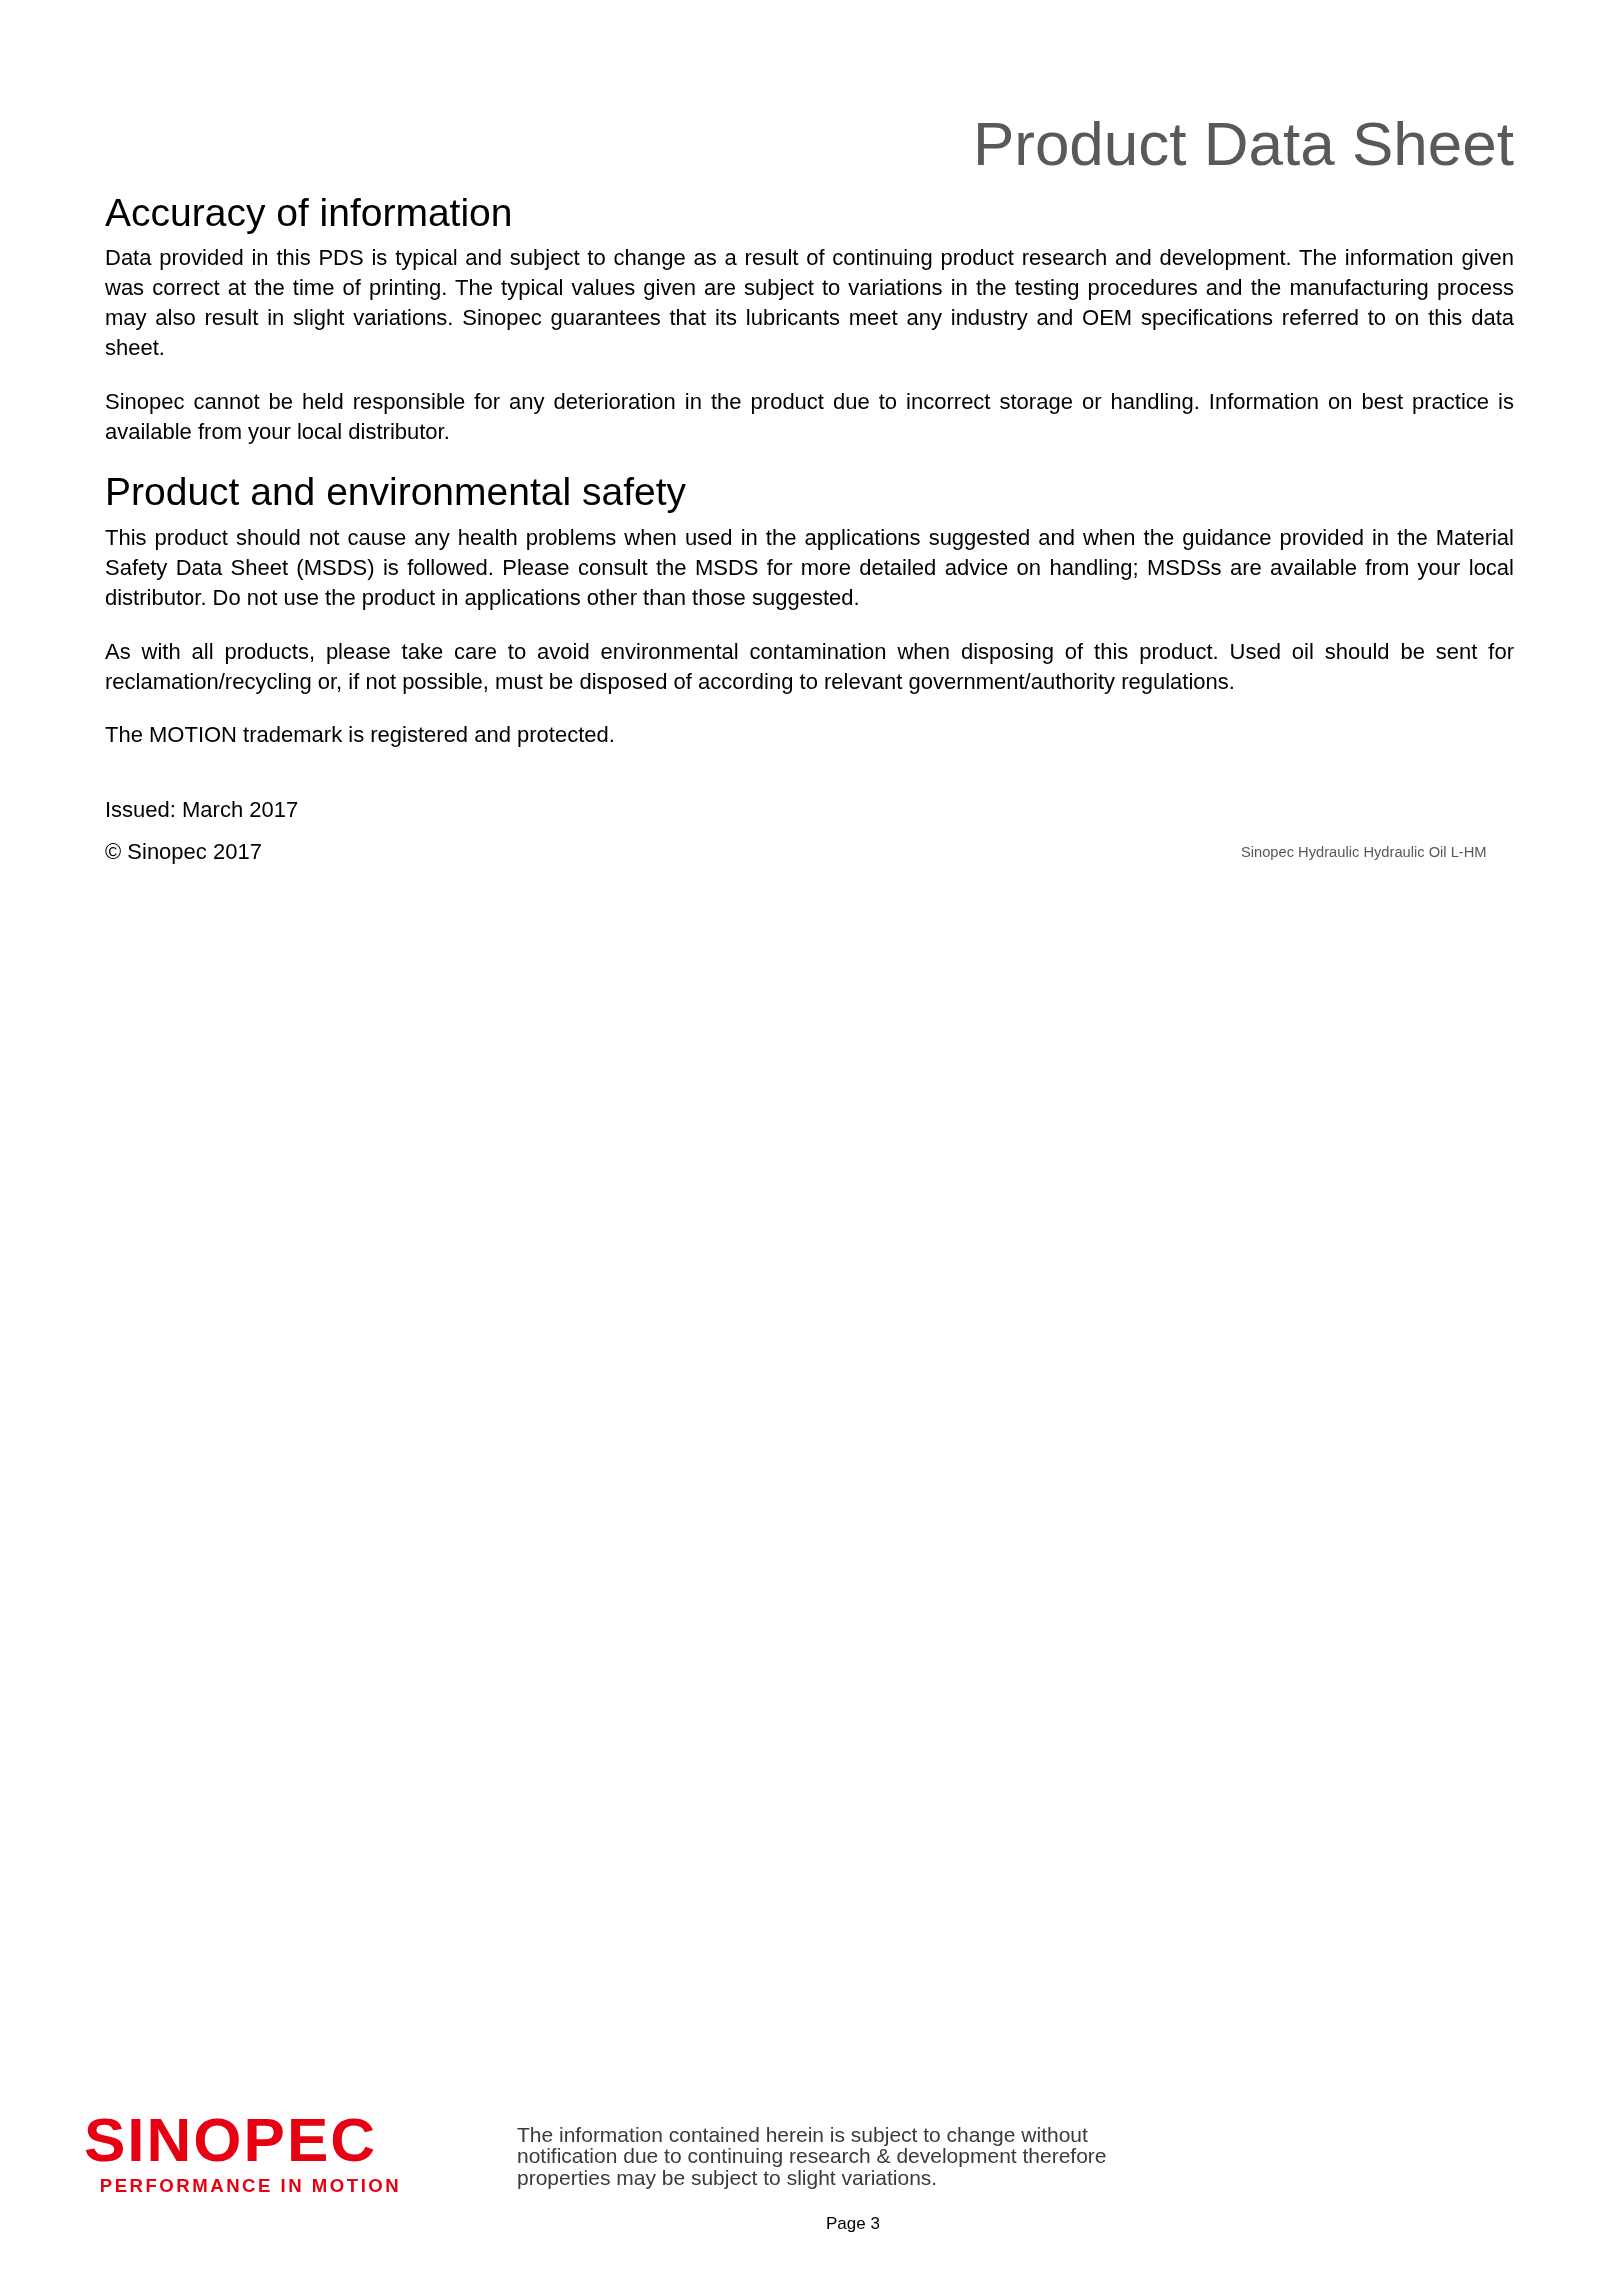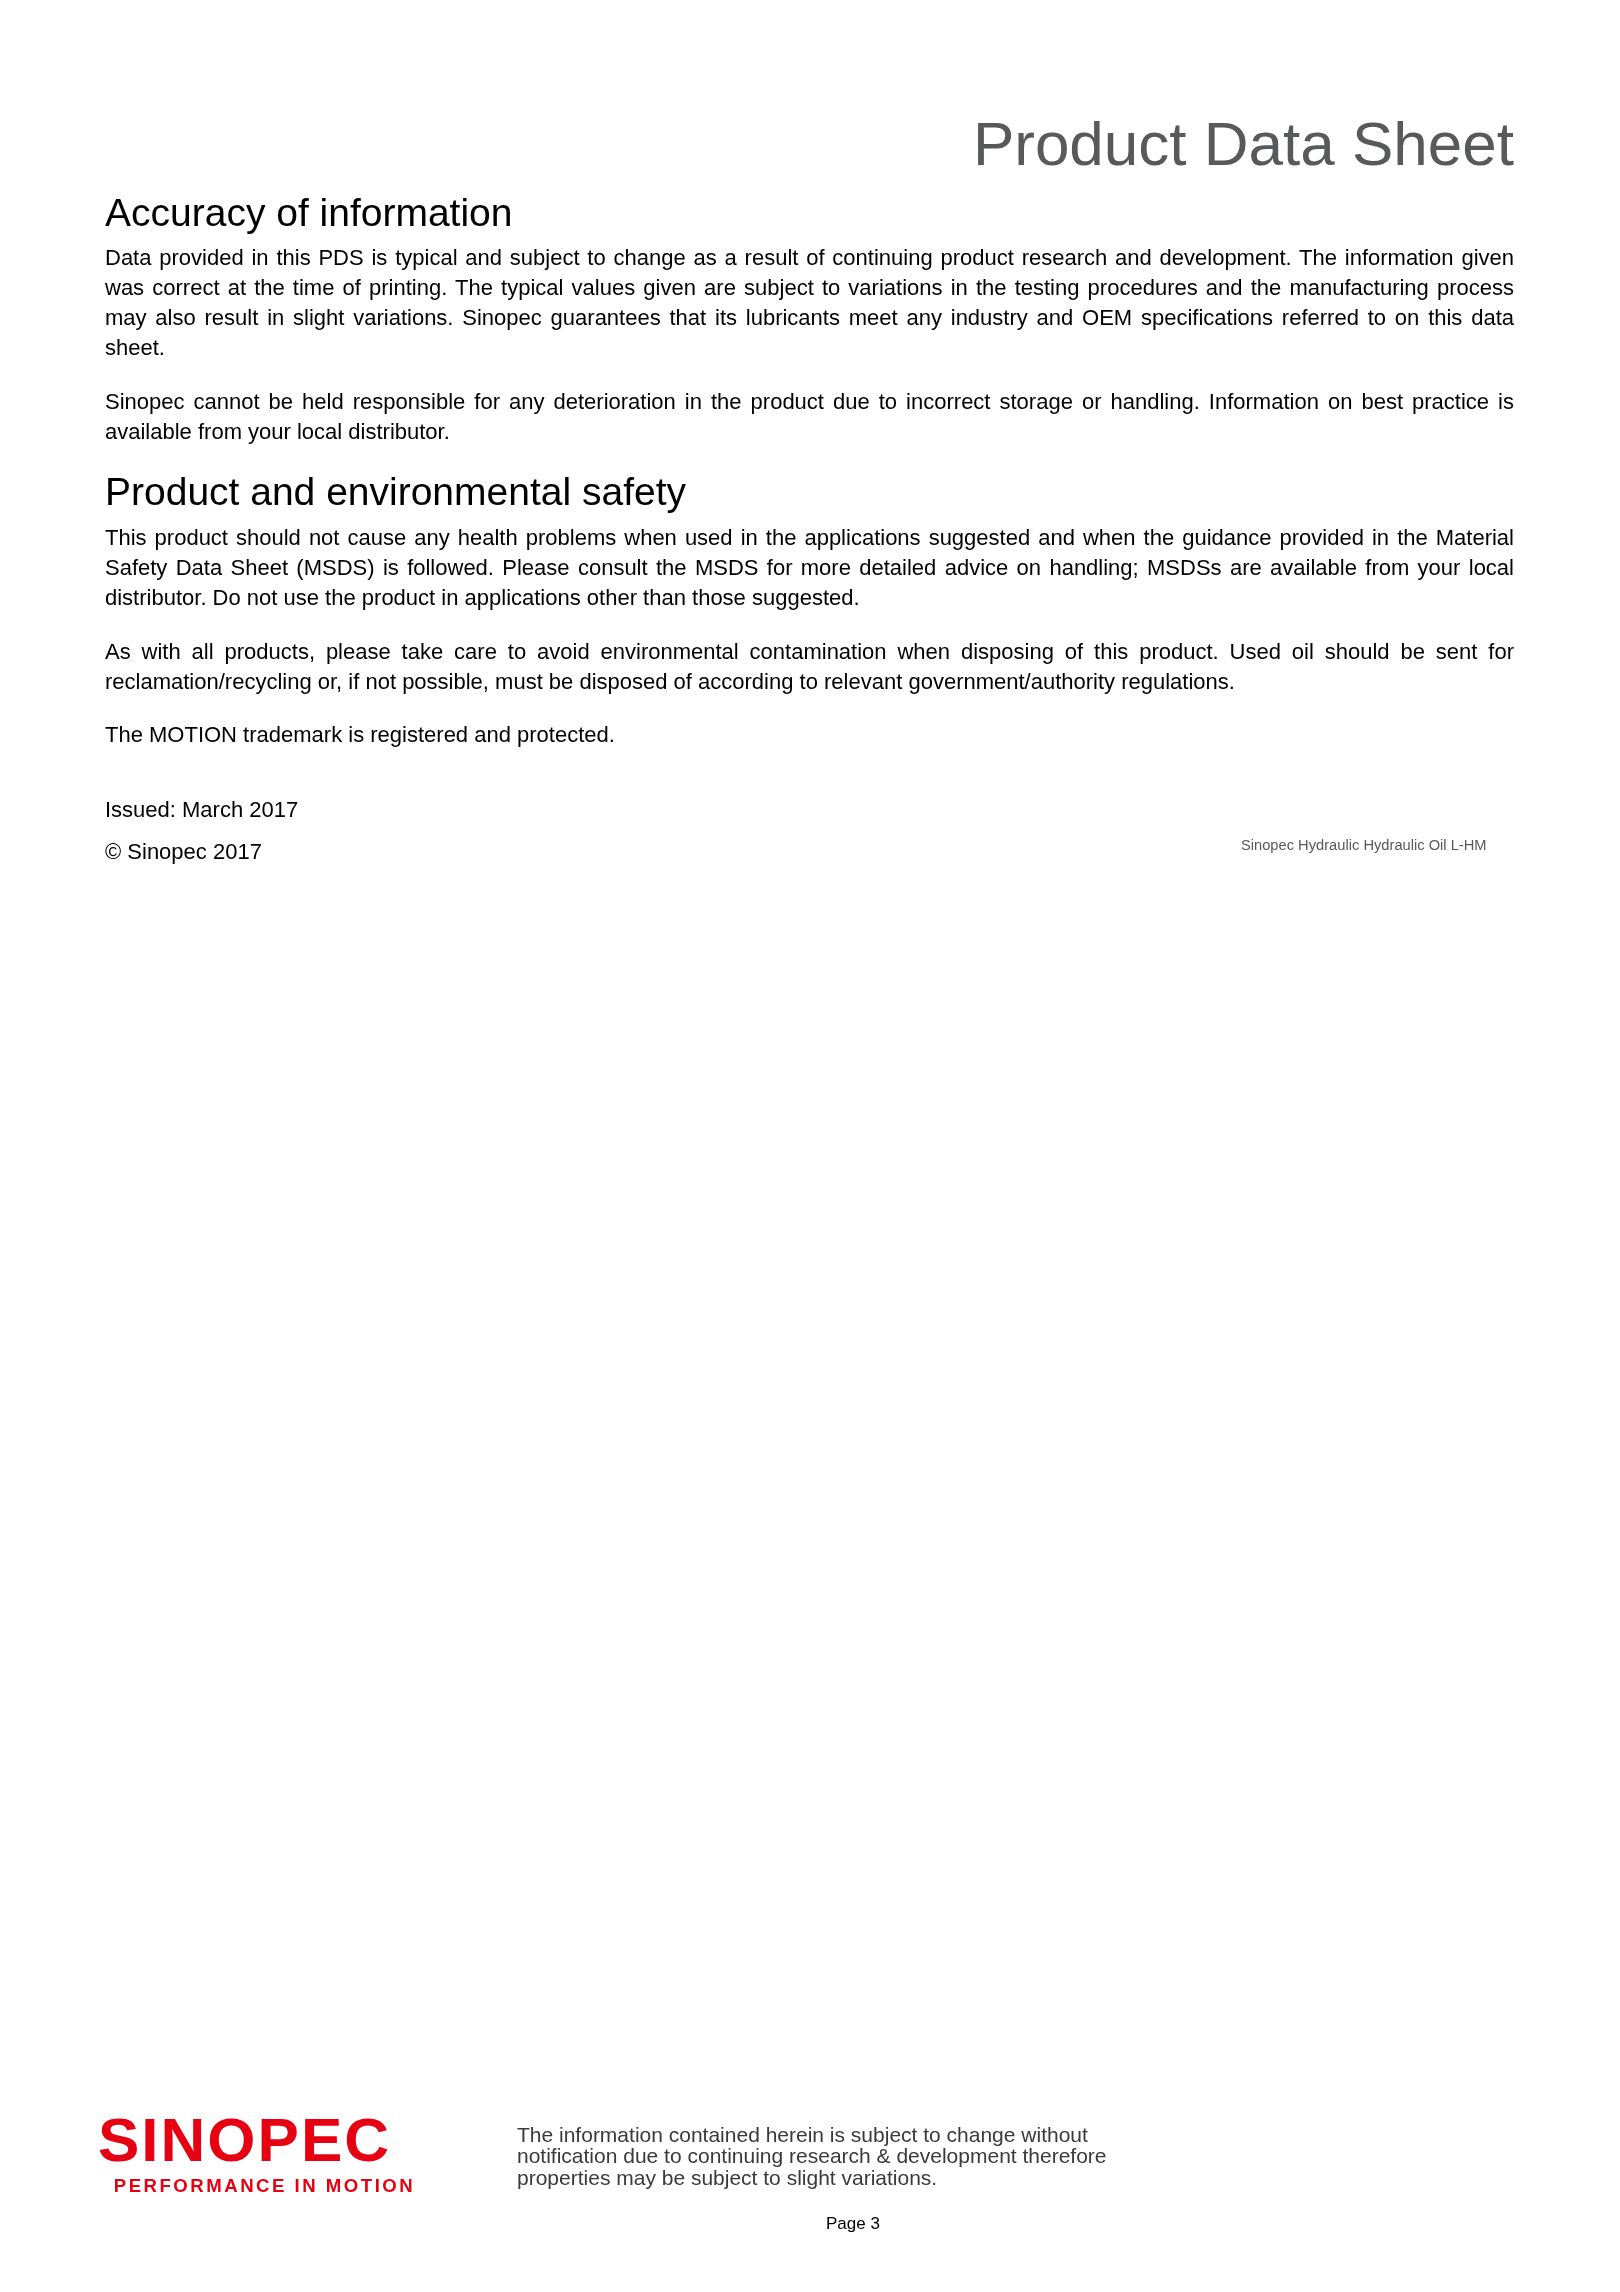--- a/index.html
+++ b/index.html
@@ -59,21 +59,21 @@
   }
   .issued-line {
     font-size: 22px;
     line-height: 30px;
     margin: 45px 0 0 0;
     color: #000000;
   }
   .copyright-row {
     display: flex;
     justify-content: space-between;
-    align-items: flex-start;
+    align-items: center;
     margin-top: 11.8px;
     gap: 47px;
   }
   .copyright-text {
     font-size: 22px;
     line-height: 30px;
     color: #000000;
   }
   .product-name-small {
     font-size: 14.7px;
@@ -82,21 +82,21 @@
   }
   .footer {
     position: absolute;
     left: 0;
     top: 2098px;
     width: 1620px;
     height: 195px;
   }
   .logo-block {
     position: absolute;
-    left: 98px;
+    left: 84px;
     top: 11.8px;
     width: 333px;
   }
   .logo-text {
     font-size: 62px;
     line-height: 59px;
     font-weight: 700;
     color: #e60012;
     letter-spacing: 2px;
     font-family: "Liberation Sans", sans-serif;

